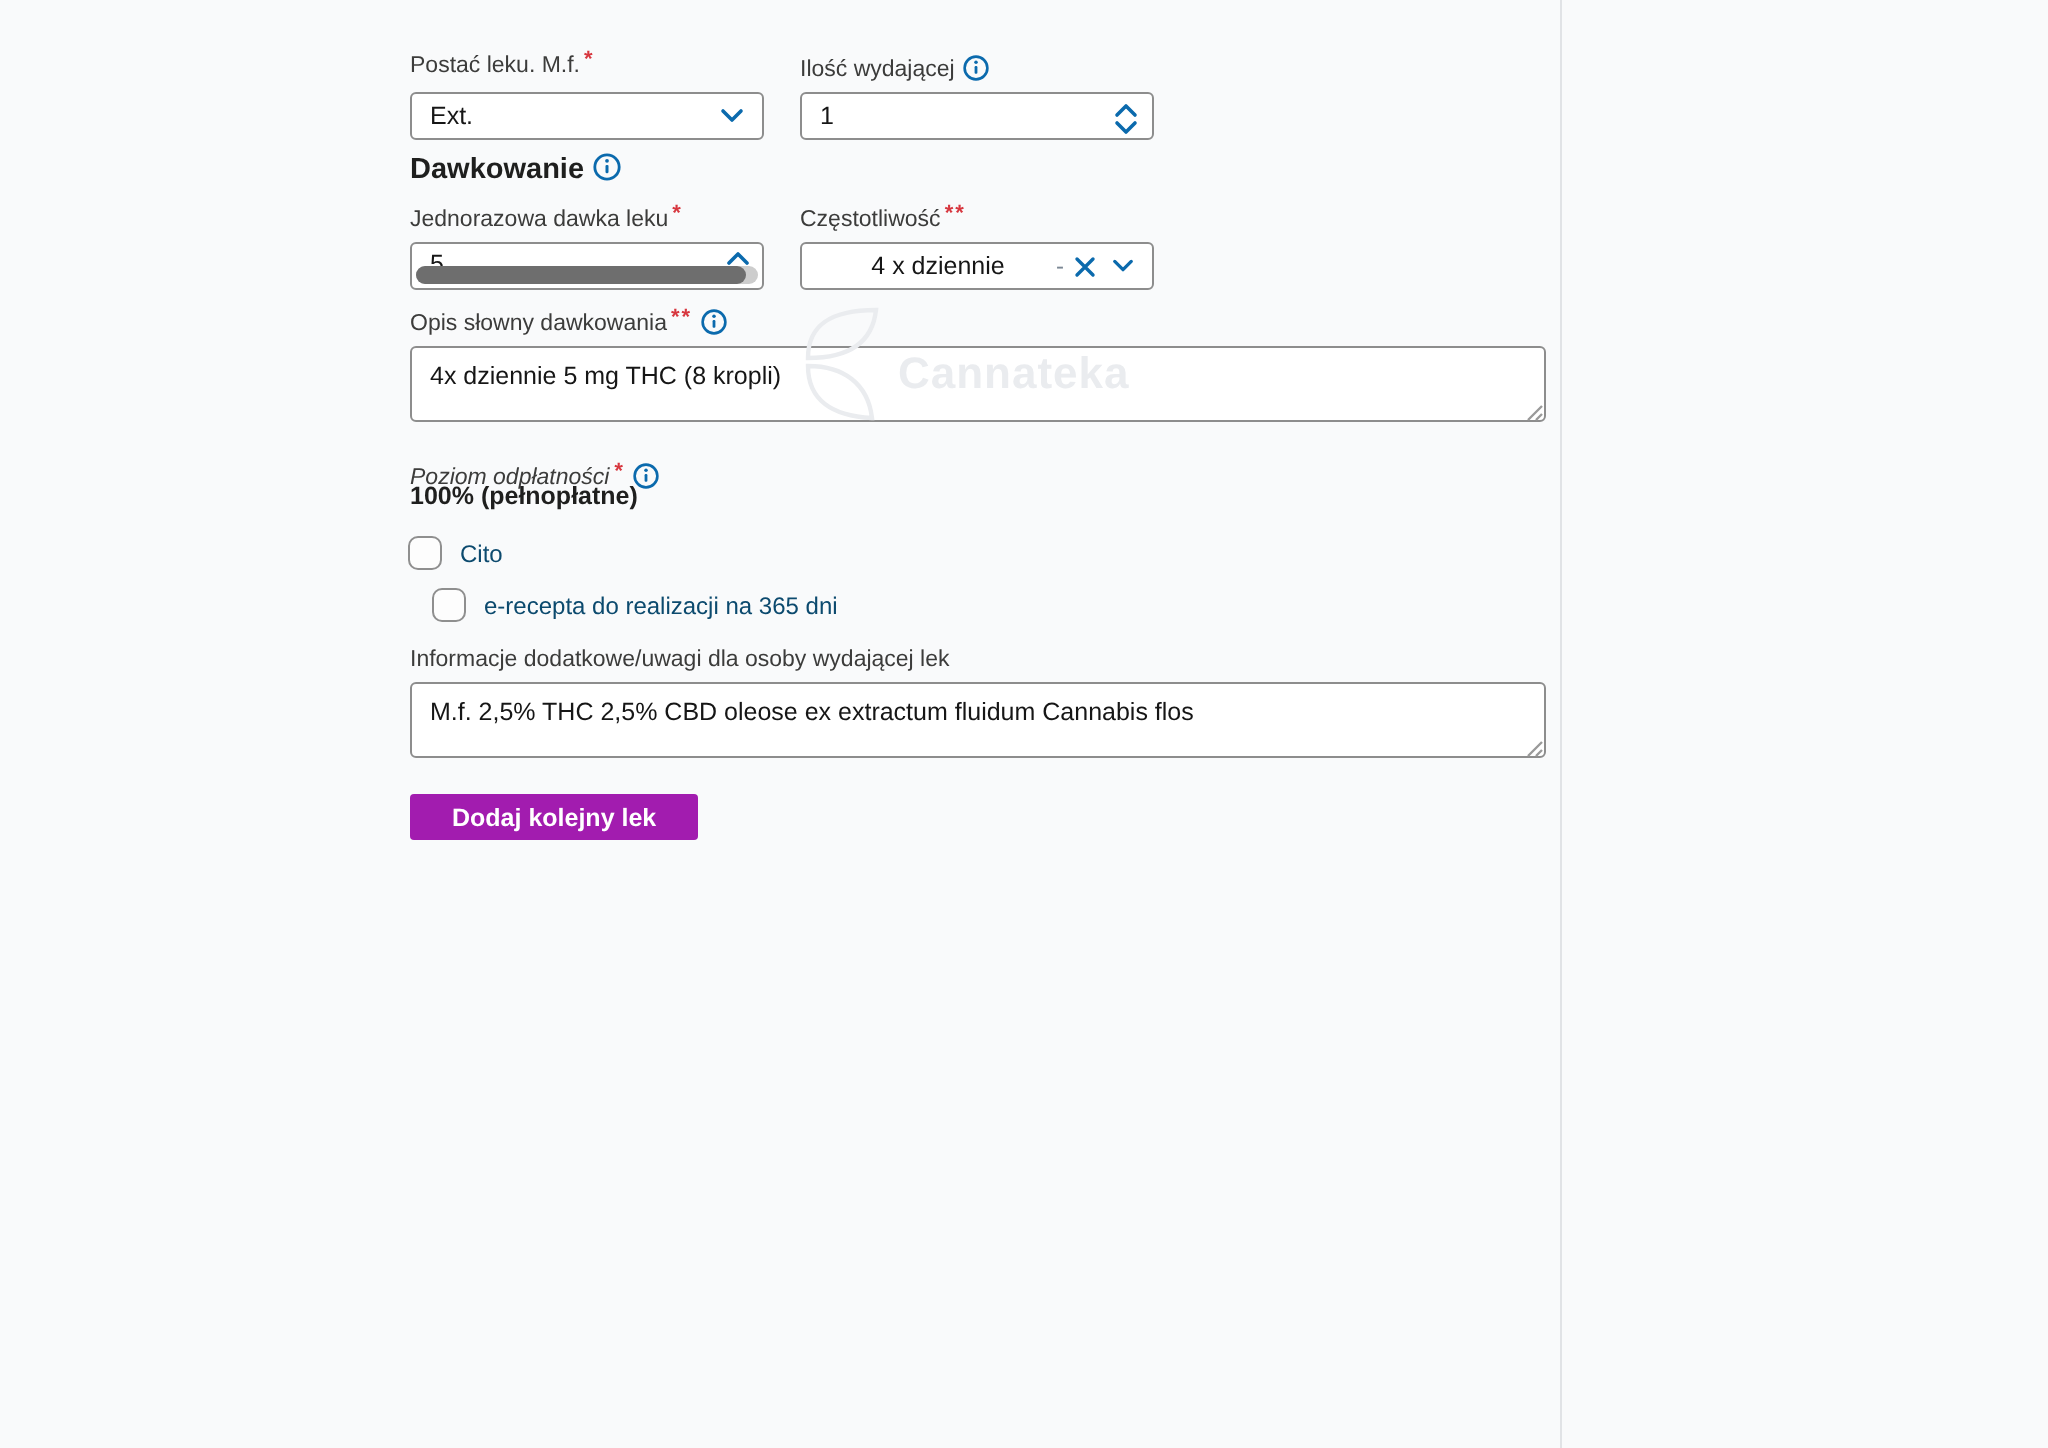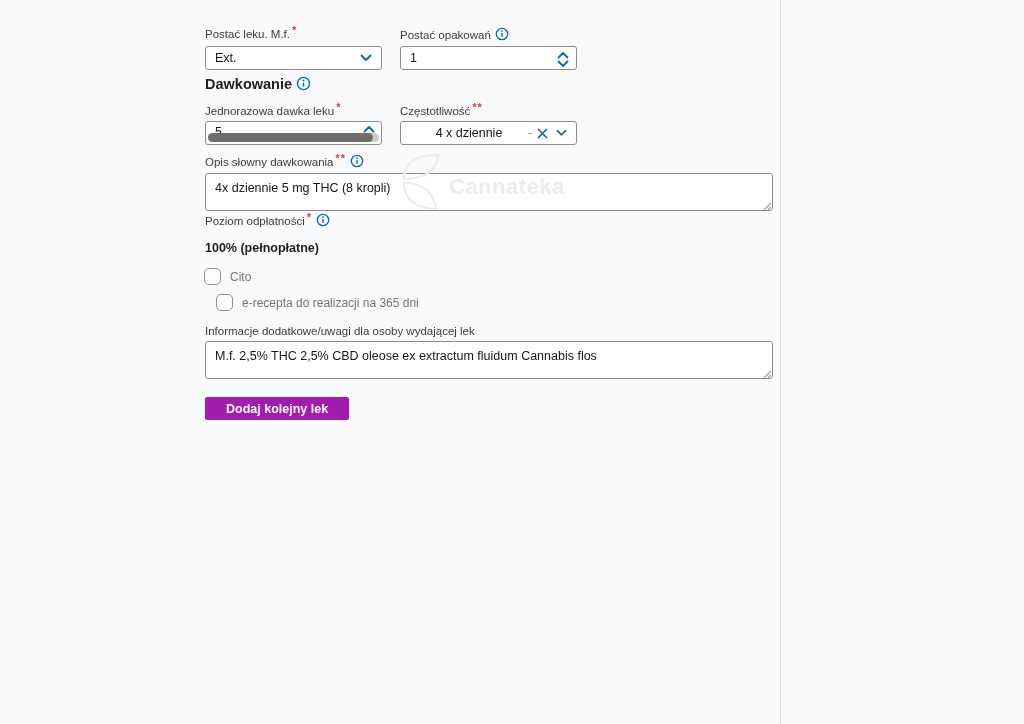--- a/index.html
+++ b/index.html
@@ -64,21 +64,21 @@
   .bold-val { position:absolute; font-size:12.5px; font-weight:bold; color:#1f1f1e; }
   .heading { position:absolute; font-size:14.5px; font-weight:bold; color:#1f1f1e; white-space:nowrap; }
   .heading .info-ic { vertical-align:-2px; width:15px; height:15px; }
   .heading .info-ic svg{ width:15px; height:15px; }
 
   .chk-row { position:absolute; display:flex; align-items:center; cursor:pointer; }
   .chk {
     width:17px; height:17px; border:1px solid #8f8f8f; border-radius:5px;
     background:#fdfdfd; flex:none;
   }
-  .chk-label { margin-left:9px; font-size:12px; color:#737373; white-space:nowrap; }
+  .chk-label { margin-left:9px; font-size:12px; color:#0c4a6e; white-space:nowrap; }
 
   .btn {
     position:absolute; height:23px; padding:0 21px;
     background:#a21caf; color:#ffffff; border:none; border-radius:2px;
     font-family:"Liberation Sans", sans-serif; font-size:12.5px; font-weight:bold;
     display:flex; align-items:center; justify-content:center; cursor:pointer;
     white-space:nowrap;
   }
 
   .watermark { position:absolute; pointer-events:none; z-index:5; }
@@ -92,21 +92,21 @@
 <body>
 
 <div class="page">
 
   <div class="v-divider"></div>
 
   <div class="lbl" style="left:205px; top:27px;">
     <span class="txt">Postać leku. M.f.</span><span class="req">*</span>
   </div>
   <div class="lbl" style="left:400px; top:27px;">
-    <span class="txt">Postać opakowań</span><span class="info-ic"><svg viewBox="0 0 16 16">
+    <span class="txt">Ilość wydającej</span><span class="info-ic"><svg viewBox="0 0 16 16">
           <circle cx="8" cy="8" r="6.5" fill="none" stroke="#0b6aad" stroke-width="1.5"></circle>
           <rect x="7.2" y="6.9" width="1.6" height="4.4" rx="0.6" fill="#0b6aad"></rect>
           <circle cx="8" cy="4.7" r="1" fill="#0b6aad"></circle>
         </svg></span>
   </div>
 
   <div class="box" style="left:205px; top:46px; width:177px;">
     <span class="val">Ext.</span>
     <span class="ic" style="margin-right:9px;">
         <svg width="12" height="8" viewBox="0 0 12 8">
@@ -184,21 +184,21 @@
     </span>
 
   <div class="watermark" style="left:398px; top:152px; width:200px; height:64px;">
     <svg width="48" height="60" viewBox="0 0 48 60">
       <path d="M40 3 C18 3 6 10 6 27 C24 27 38 21 40 3 Z" fill="none" stroke="#eaecef" stroke-width="2.2"></path>
       <path d="M6 31 C6 48 18 56 38 57 C36 40 24 31 6 31 Z" fill="none" stroke="#eaecef" stroke-width="2.2"></path>
     </svg>
     <span class="wm-text">Cannateka</span>
   </div>
 
-  <div class="lbl" style="left:205px; top:213px;">
+  <div class="lbl" style="left:205px; top:231px;font-style:italic;">
     <span class="txt">Poziom odpłatności</span><span class="req">*</span><span class="info-ic"><svg viewBox="0 0 16 16">
           <circle cx="8" cy="8" r="6.5" fill="none" stroke="#0b6aad" stroke-width="1.5"></circle>
           <rect x="7.2" y="6.9" width="1.6" height="4.4" rx="0.6" fill="#0b6aad"></rect>
           <circle cx="8" cy="4.7" r="1" fill="#0b6aad"></circle>
         </svg></span>
   </div>
   <div class="bold-val" style="left:205px; top:241px;">100% (pełnopłatne)</div>
 
   <div class="chk-row" style="left:204px; top:268px;">
     <span class="chk"></span>

